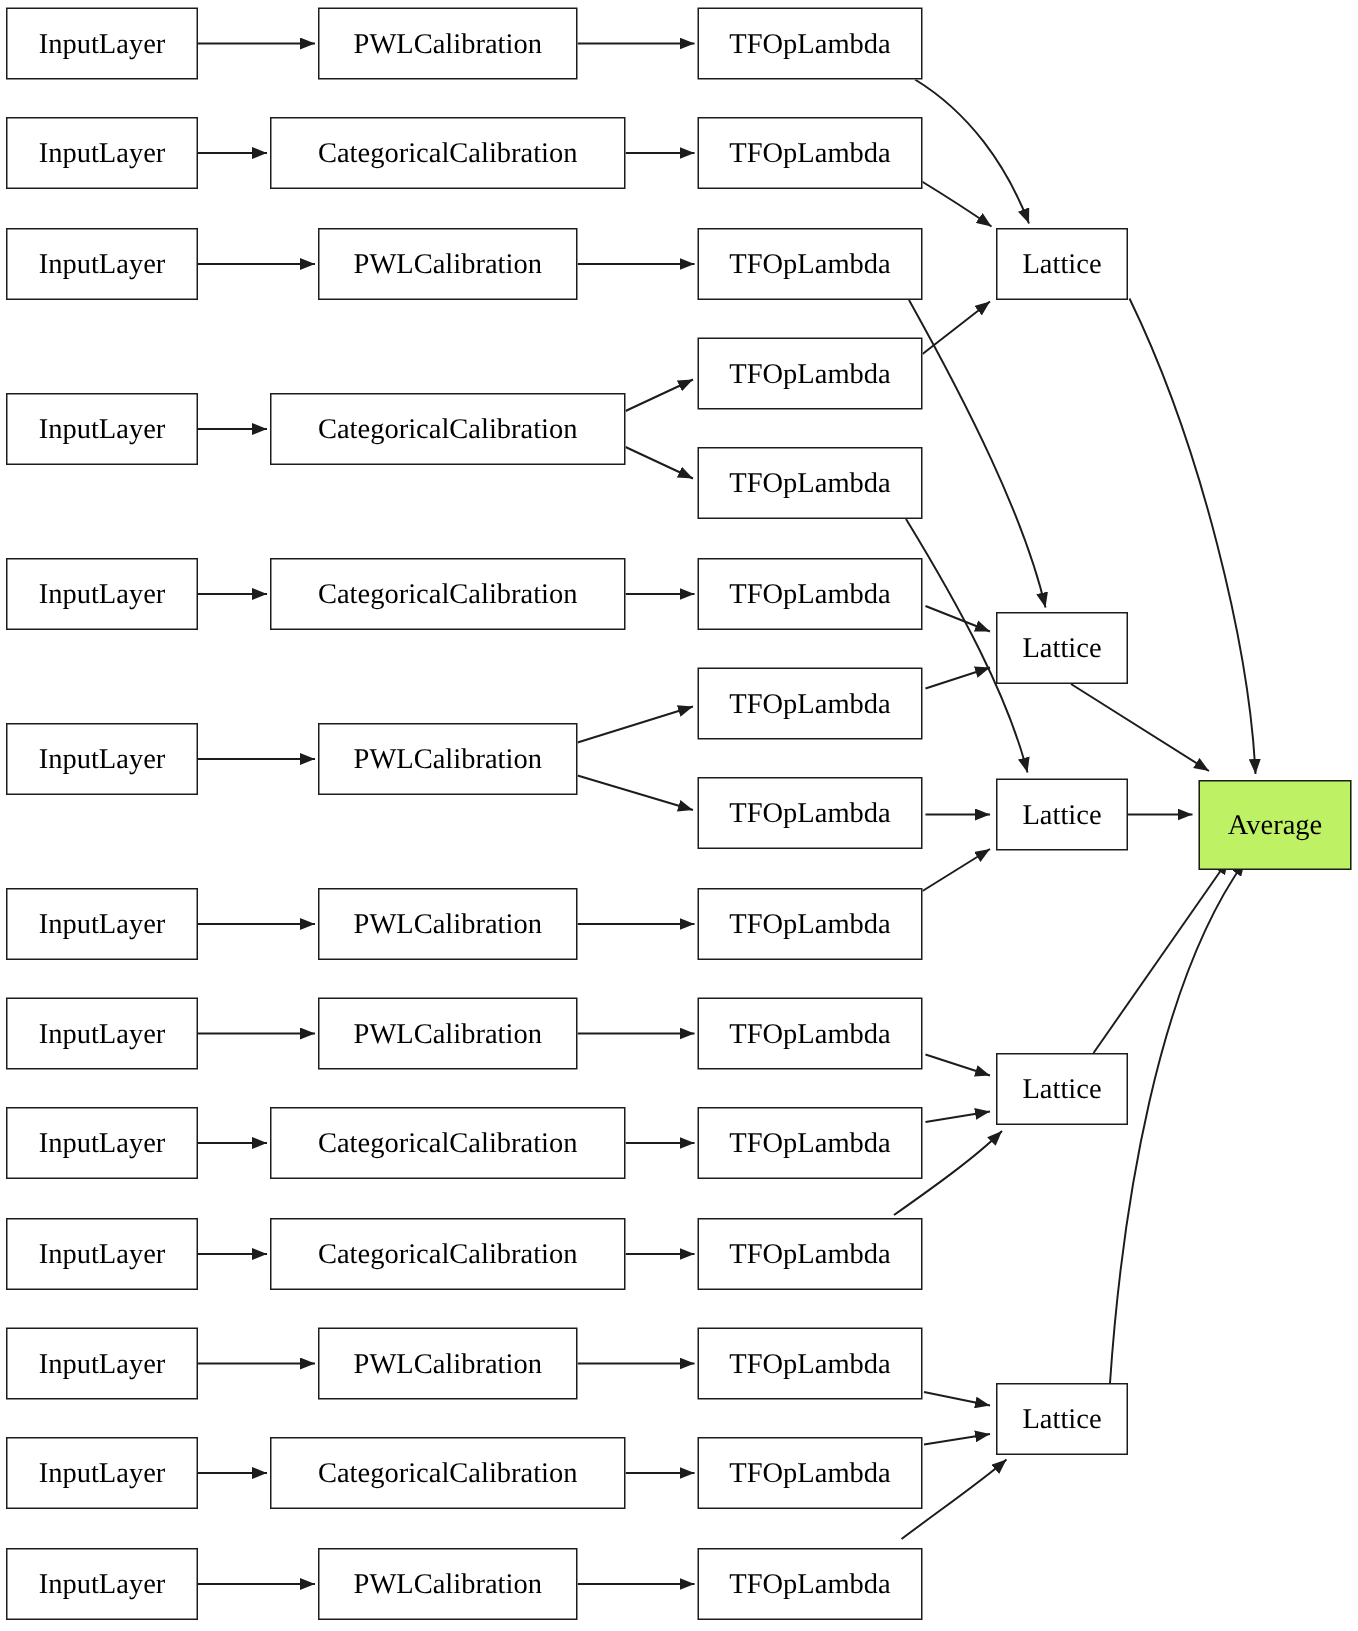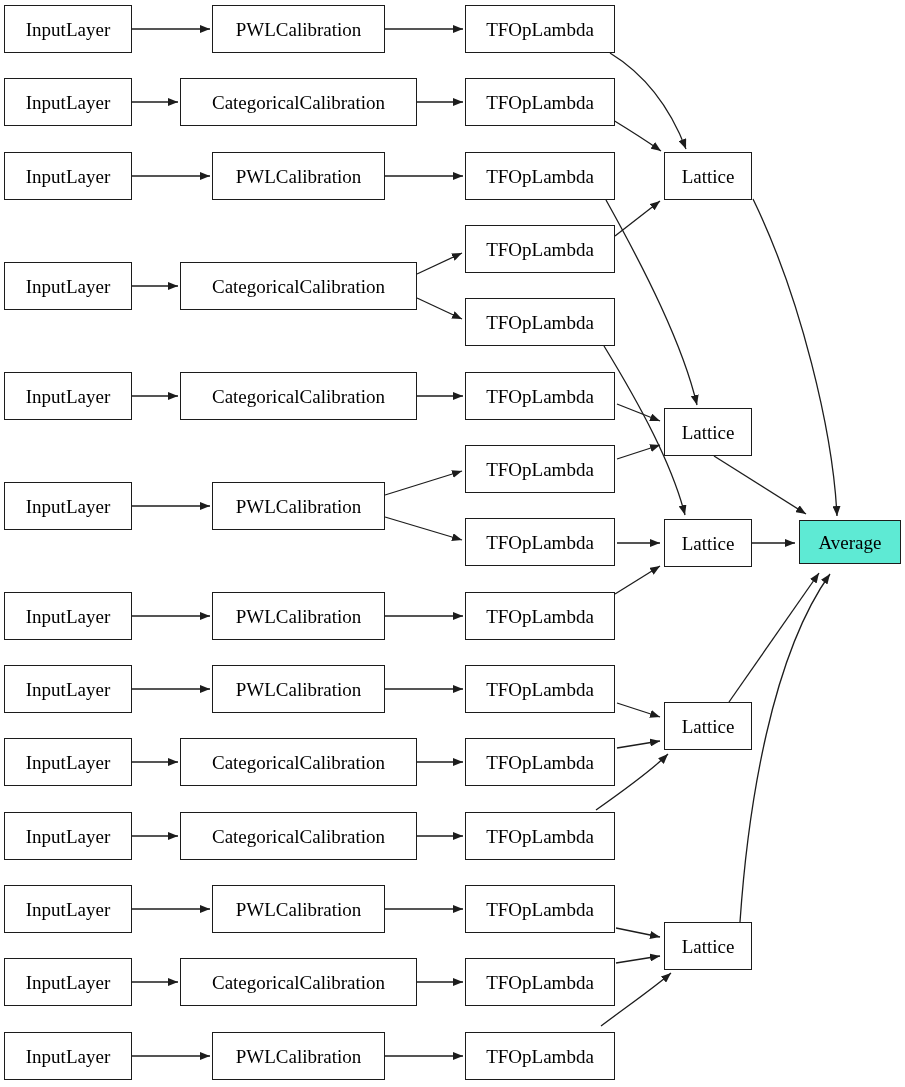--- a/index.html
+++ b/index.html
@@ -233,17 +233,17 @@
       </div>
       <div class="node" style="left: 664px; top: 519px; width: 88px; height: 48px; border-color: rgb(28, 28, 28); background: rgb(255, 255, 255);">
         <span>Lattice</span>
       </div>
       <div class="node" style="left: 664px; top: 702px; width: 88px; height: 48px; border-color: rgb(28, 28, 28); background: rgb(255, 255, 255);">
         <span>Lattice</span>
       </div>
       <div class="node" style="left: 664px; top: 922px; width: 88px; height: 48px; border-color: rgb(28, 28, 28); background: rgb(255, 255, 255);">
         <span>Lattice</span>
       </div>
-      <div class="node" style="left: 799px; top: 520px; width: 102px; height: 44px; border-color: rgb(28, 28, 28); background: #5eead4;">
+      <div class="node" style="left: 799px; top: 520px; width: 102px; height: 60px; border-color: rgb(28, 28, 28); background: #bef264;">
         <span>Average</span>
       </div>
     </div>
 </div>
 
 </body></html>

